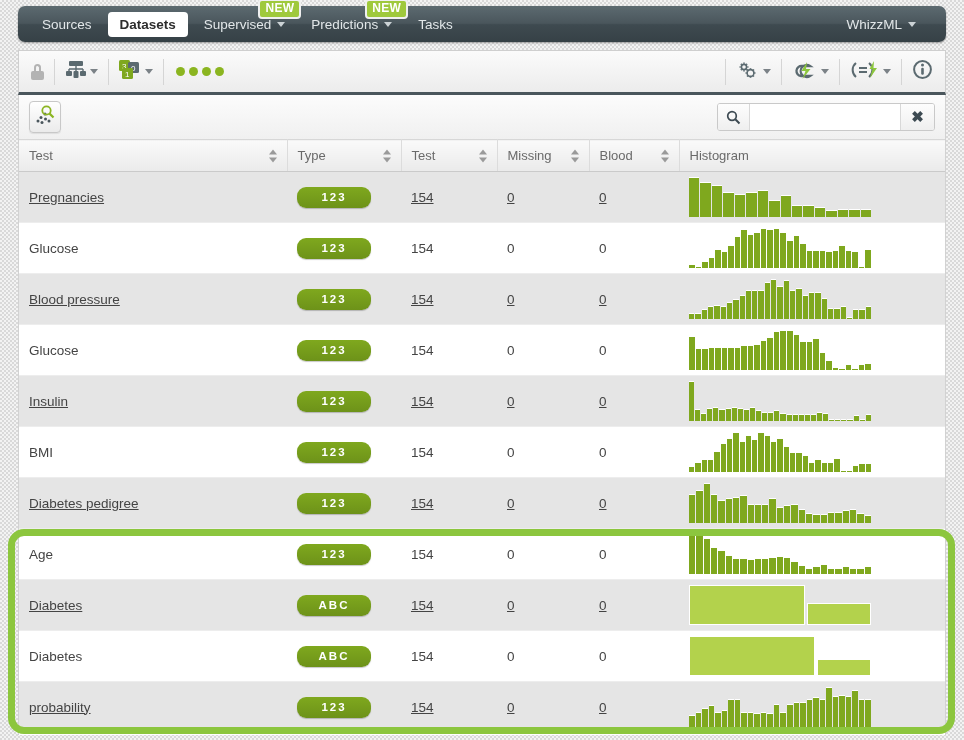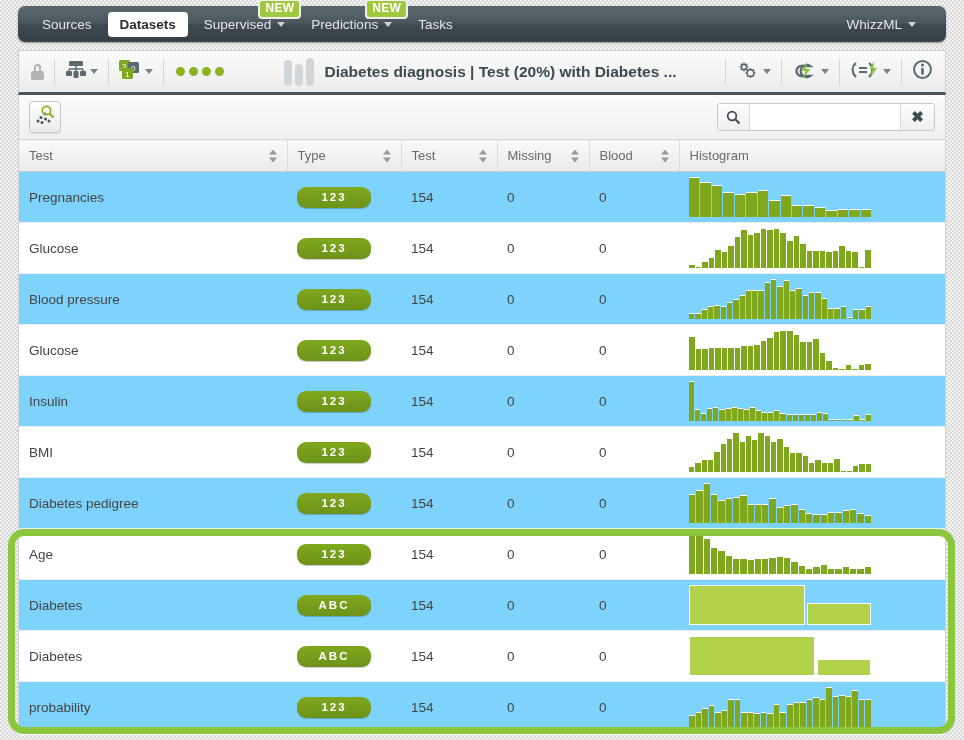--- a/index.html
+++ b/index.html
@@ -205,21 +205,21 @@
   th .sortic:after { bottom: 0; border-top: 5px solid #9a9a9a; }
 
   table.dstable tbody td {
     font-size: 13.5px;
     color: #444;
     padding: 0 10px;
     height: 51px;
     vertical-align: middle;
     border-bottom: 1px solid #ededed;
   }
-  tr.alt td { background: #7dd3fc; }
+  tr.alt td { background: #e5e5e5; text-decoration: underline; }
   tr.plain td { background: #ffffff; }
 
   .type-badge {
     display: inline-block;
     min-width: 74px;
     text-align: center;
     background: linear-gradient(to bottom,#7fa81e,#6d9219);
     color: #ffffff;
     font-size: 11.5px;
     font-weight: bold;
@@ -339,28 +339,20 @@
 
     <div class="tb-sep"></div>
 
     <div class="dots-group">
       <span class="dot"></span>
       <span class="dot"></span>
       <span class="dot"></span>
       <span class="dot"></span>
     </div>
 
-    <div style="flex:1 1 auto; display:flex; align-items:center; justify-content:center; min-width:0;">
-      <span class="title-bars">
-        <i style="height:26px"></i>
-          <i style="height:22px"></i>
-          <i style="height:28px"></i>
-      </span>
-      <span class="title-text">Diabetes diagnosis | Test (20%) with Diabetes ...</span>
-    </div>
 
     <div class="tb-right">
       <div class="tb-sep"></div>
       <div class="tb-btn">
         <span class="ic">
           <svg width="24" height="20" viewBox="0 0 24 20">
             <g fill="none" stroke="#5b6a70" stroke-width="1.6">
               <circle cx="8" cy="7" r="2.6"></circle>
               <circle cx="14.5" cy="13" r="3.4"></circle>
             </g>

